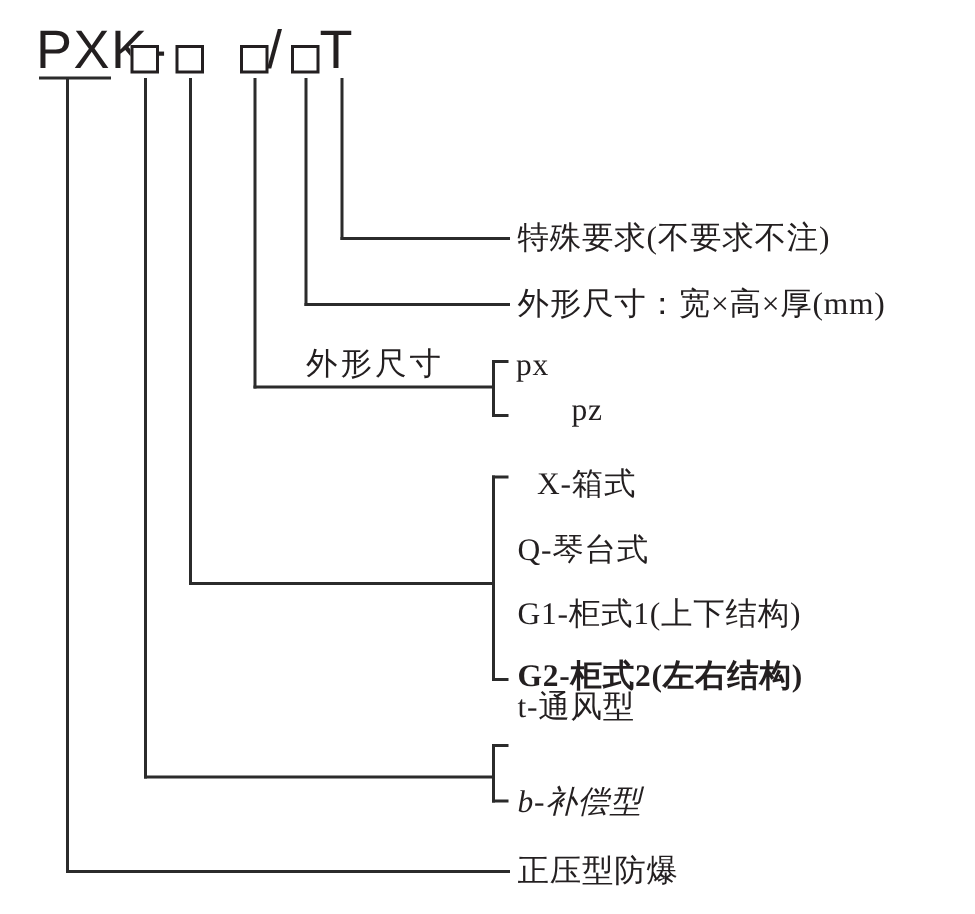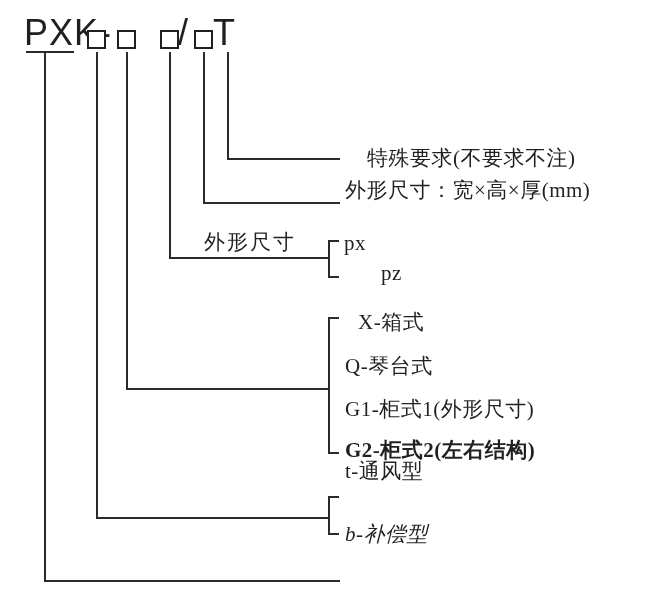--- a/index.html
+++ b/index.html
@@ -73,33 +73,34 @@
   <div class="elbow" style="left:96px;top:52px;width:232px;height:467px;"></div>
 
   <div class="elbow" style="left:126px;top:52px;width:202px;height:338px;"></div>
 
   <div class="elbow" style="left:169px;top:52px;width:159px;height:207px;"></div>
 
   <div class="elbow" style="left:203px;top:52px;width:137px;height:152px;"></div>
 
   <div class="elbow" style="left:227px;top:52px;width:113px;height:108px;"></div>
 
-  <div class="lab" style="left:345px;top:147px;margin-left:22px;">特殊要求(不要求不注)</div>
+  <div class="lab" style="left:345px;top:147px;">特殊要求(不要求不注)</div>
 
-  <div class="lab" style="left:345px;top:179px;">外形尺寸：宽×高×厚(mm)</div>
+  <div class="lab" style="left:345px;top:191px;">外形尺寸：宽×高×厚(mm)</div>
 
   <div class="lab" style="left:204px;top:231px;letter-spacing:2px;">外形尺寸</div>
   <div class="bracket" style="left:328px;top:240px;height:38px;"></div>
   <div class="lab" style="left:344px;top:232px;">px</div>
   <div class="lab" style="left:344px;top:262px;margin-left:37px;">pz</div>
 
   <div class="bracket" style="left:328px;top:317px;height:137px;"></div>
   <div class="lab" style="left:358px;top:311px;">X-箱式</div>
   <div class="lab" style="left:345px;top:355px;">Q-琴台式</div>
-  <div class="lab" style="left:345px;top:398px;">G1-柜式1(外形尺寸)</div>
+  <div class="lab" style="left:345px;top:398px;">G1-柜式1(上下结构)</div>
   <div class="lab" style="left:345px;top:439px;font-weight:bold;">G2-柜式2(左右结构)</div>
 
   <div class="bracket" style="left:328px;top:496px;height:39px;"></div>
   <div class="lab" style="left:345px;top:460px;">t-通风型</div>
   <div class="lab" style="left:345px;top:523px;font-style:italic;">b-补偿型</div>
 
+  <div class="lab" style="left:345px;top:569px;">正压型防爆</div>
 
 </div>
 
 </body></html>

